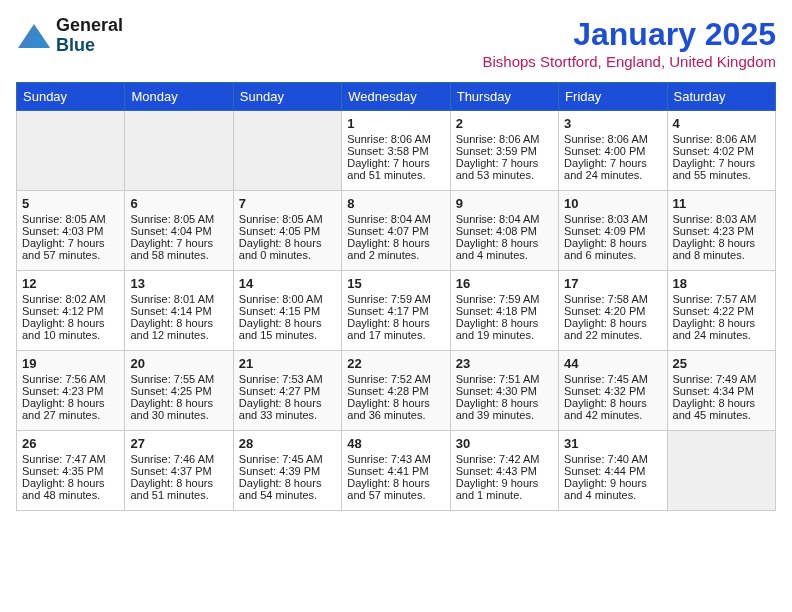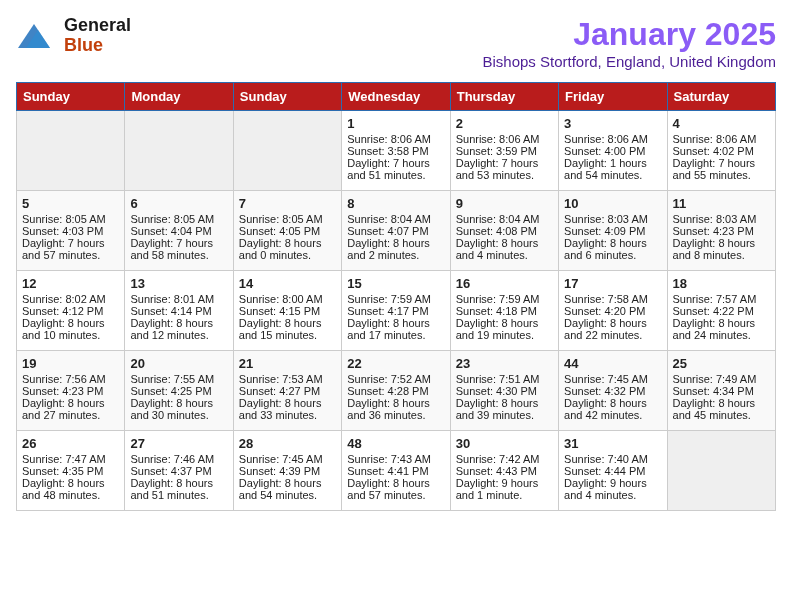--- a/index.html
+++ b/index.html
@@ -12,57 +12,57 @@
     }
     .header {
       display: flex;
       justify-content: space-between;
       align-items: flex-start;
       margin-bottom: 12px;
     }
     .logo {
       display: flex;
       align-items: center;
-      gap: 12px;
+      gap: 4px;
     }
     .logo-text {
       font-size: 18px;
       font-weight: bold;
       color: #1a1a1a;
       line-height: 1.1;
     }
-    .logo-blue { color: #c2410c; }
+    .logo-blue { color: #0c4a6e; }
     .logo-icon {
       width: 36px;
       height: 28px;
     }
     .title-block {
       text-align: right;
     }
     .month-title {
       font-size: 32px;
       font-weight: bold;
-      color: #8b5cf6;
+      color: #1d4ed8;
     }
     .location {
       font-size: 15px;
-      color: #4c1d95;
+      color: #be185d;
     }
     table {
       width: 100%;
       border-collapse: collapse;
       table-layout: fixed;
     }
     th {
-      background-color: #b91c1c;
+      background-color: #1d4ed8;
       color: #fff;
       text-align: left;
       padding: 6px 6px;
       font-size: 13px;
-      font-weight: bold;
+      font-weight: normal;
       border: 1px solid #2b6cb0;
     }
     td {
       vertical-align: top;
       padding: 5px 5px;
       font-size: 11px;
       color: #222;
       border: 1px solid #ccc;
       height: 80px;
       background: #fff;
@@ -132,21 +132,21 @@
         <td>
           <span class="day-num">2</span>
           <div>Sunrise: 8:06 AM</div>
           <div>Sunset: 3:59 PM</div>
           <div>Daylight: 7 hours and 53 minutes.</div>
         </td>
         <td>
           <span class="day-num">3</span>
           <div>Sunrise: 8:06 AM</div>
           <div>Sunset: 4:00 PM</div>
-          <div>Daylight: 1 hours and 54 minutes.</div>
+          <div>Daylight: 7 hours and 24 minutes.</div>
         </td>
         <td>
           <span class="day-num">4</span>
           <div>Sunrise: 8:06 AM</div>
           <div>Sunset: 4:02 PM</div>
           <div>Daylight: 7 hours and 55 minutes.</div>
         </td>
       </tr>
       <tr>
         <td>

